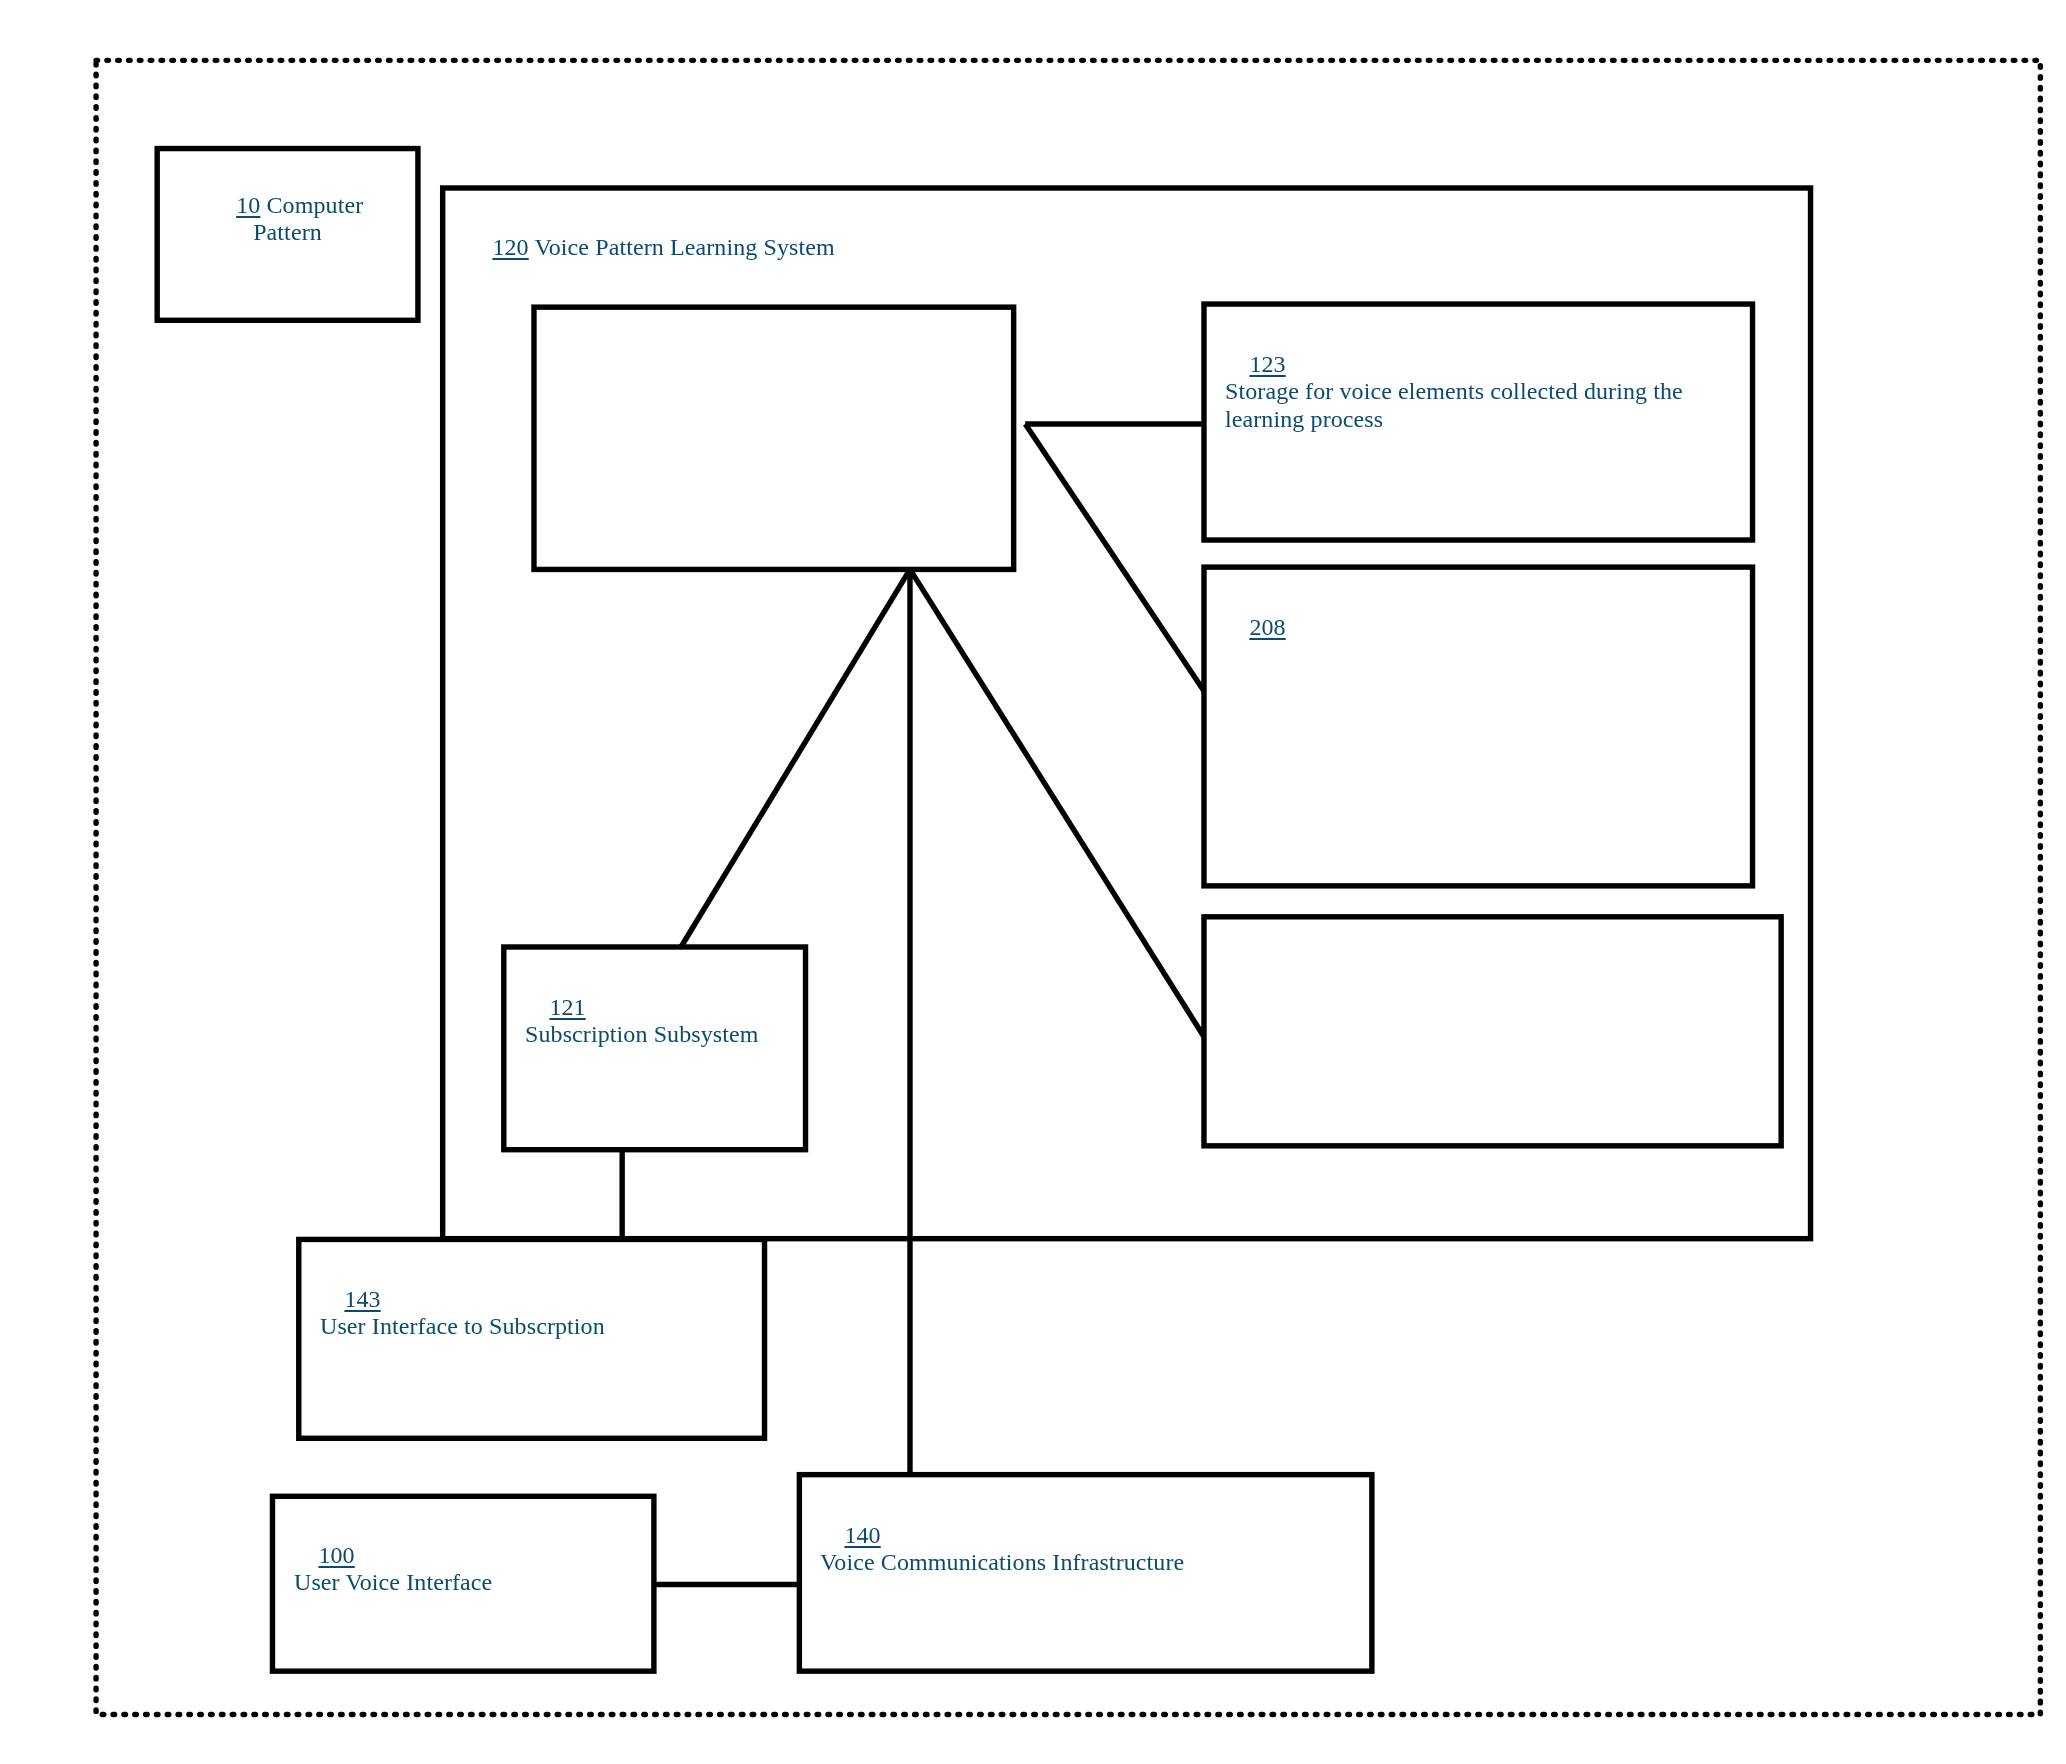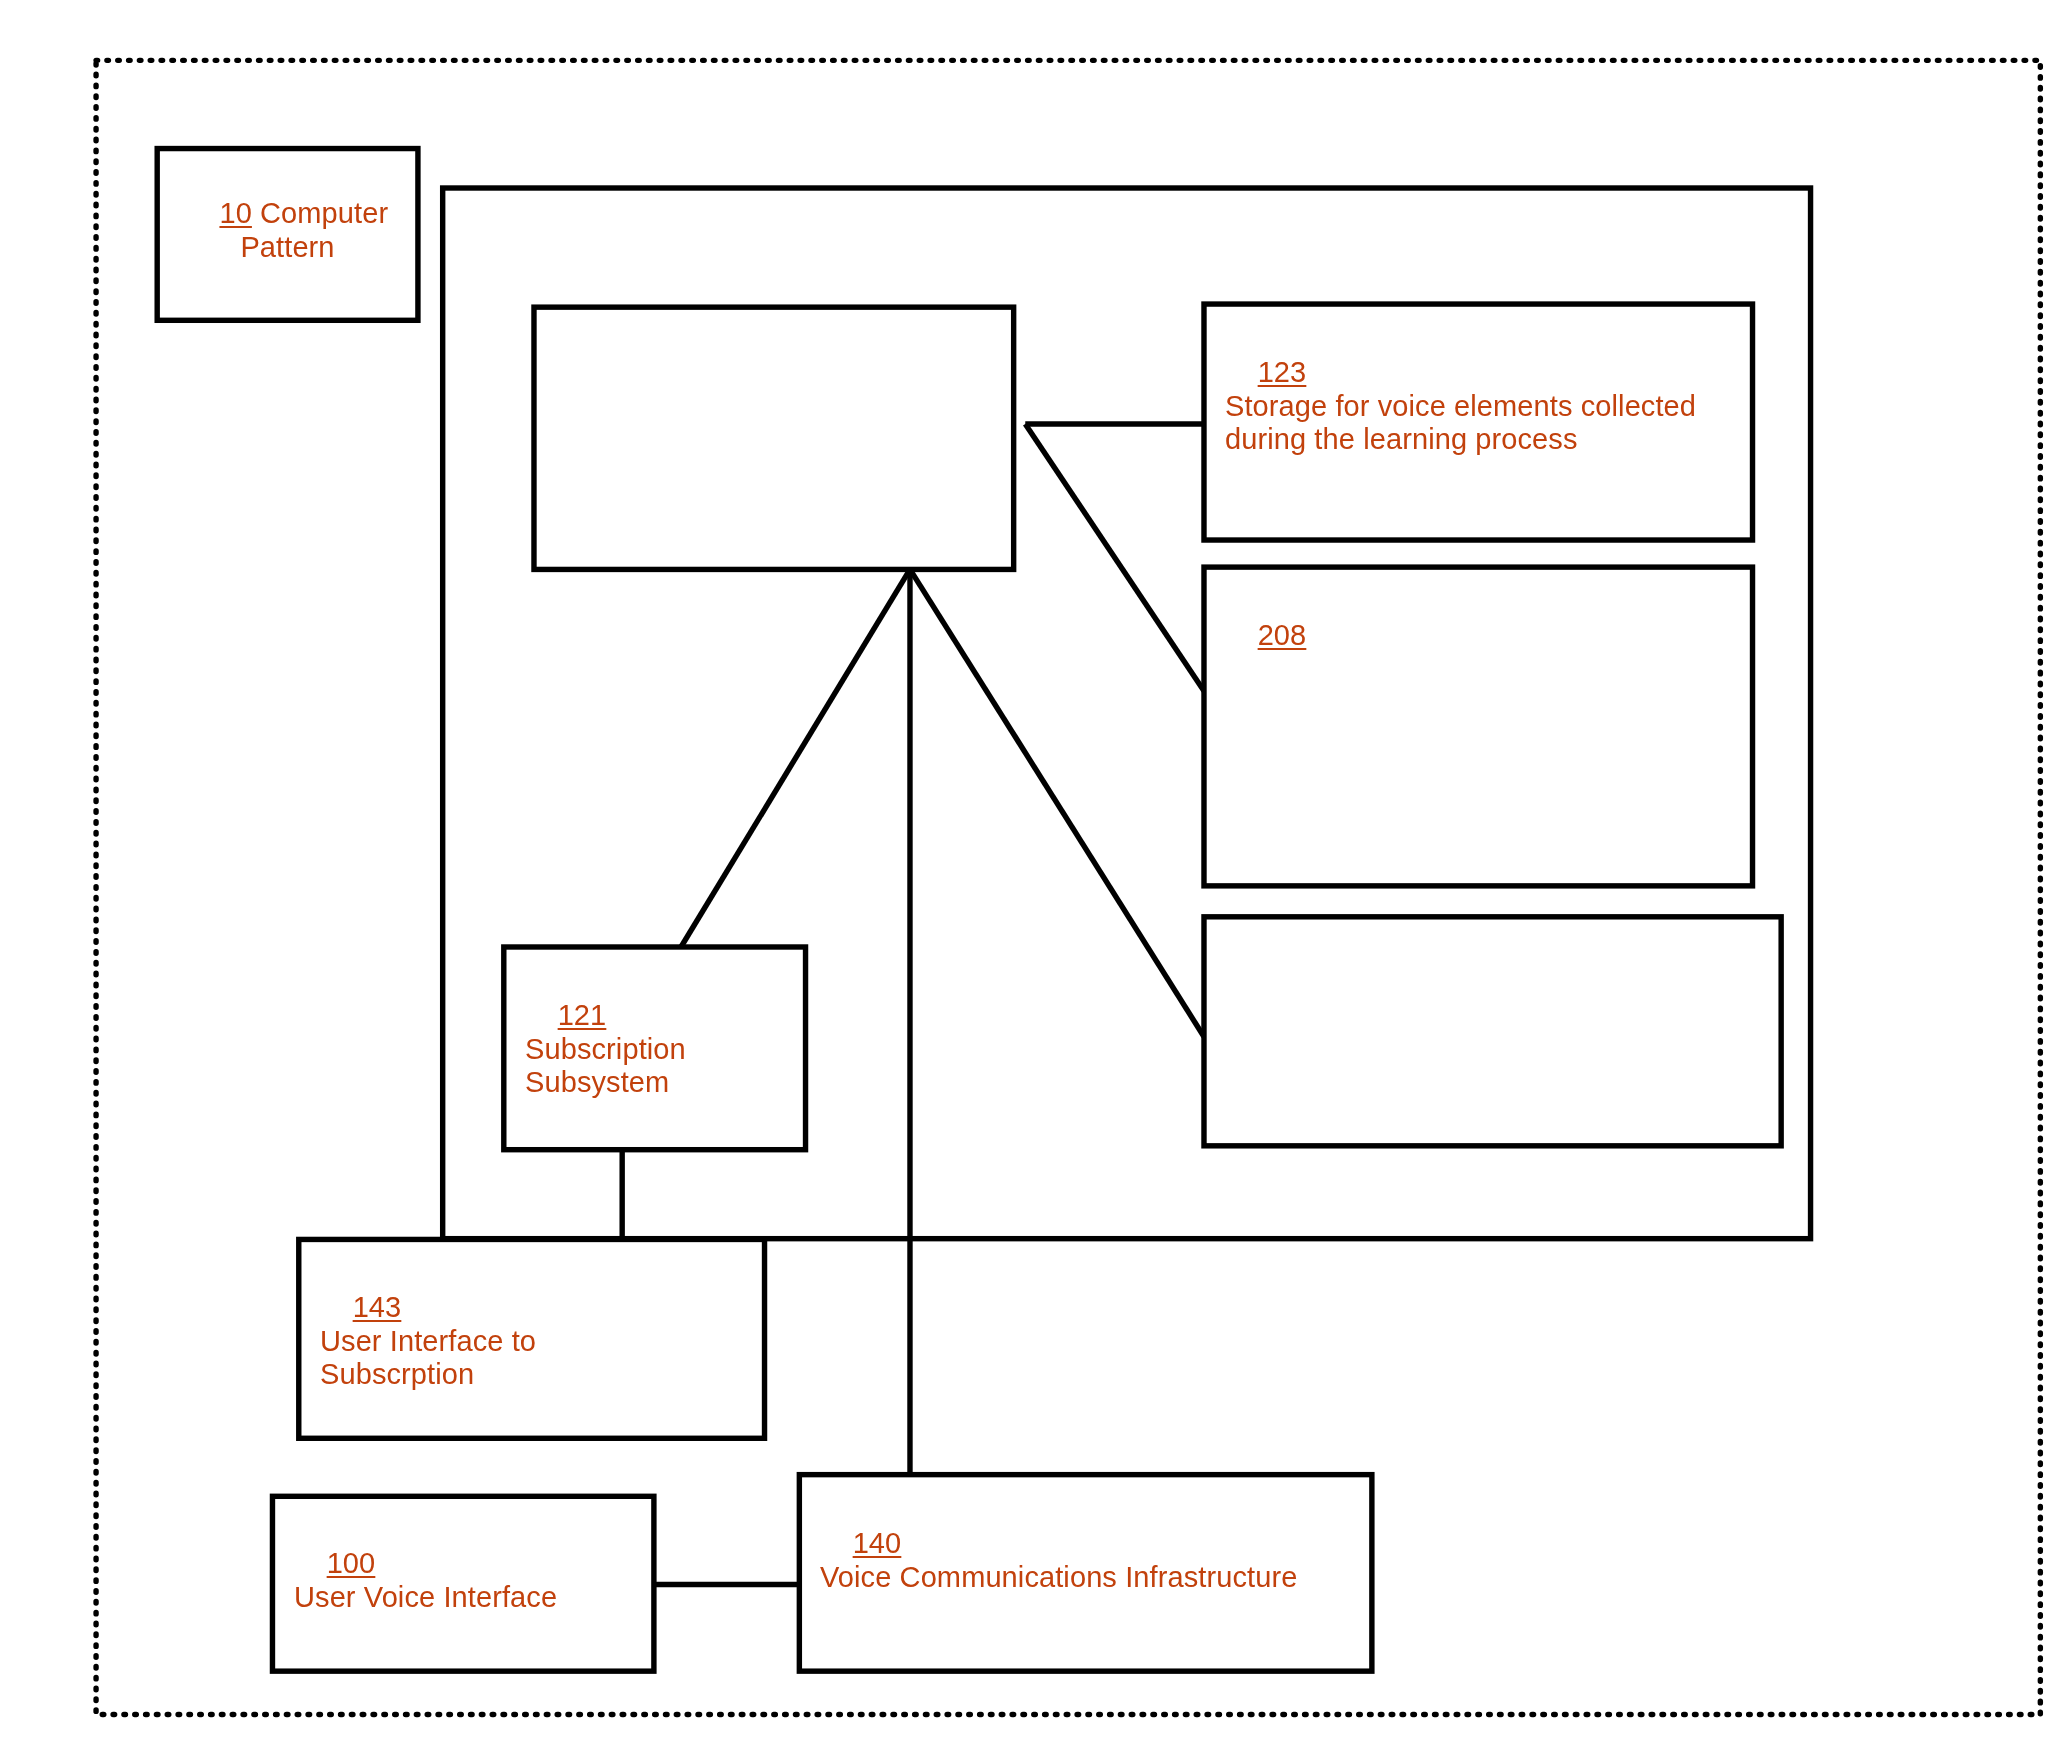--- a/index.html
+++ b/index.html
@@ -23,23 +23,23 @@
     position: absolute;
     left: 0;
     top: 0;
     width: 2066px;
     height: 1764px;
     display: block;
   }
   .box-label {
     position: absolute;
     box-sizing: border-box;
-    color: #c2410c;
-    font-family: Liberation Sans, sans-serif;
-    font-size: 29px;
+    color: #0c4a6e;
+    font-family: Liberation Serif, serif;
+    font-size: 24px;
     line-height: 1.15;
     letter-spacing: 0.1px;
     white-space: pre-wrap;
     pointer-events: none;
   }
   .box-label .refnum {
     text-decoration: underline;
     text-underline-offset: 3.1px;
   }
   .label-center {
@@ -94,20 +94,23 @@
     <rect x="352" y="1934" width="493" height="226" fill="#ffffff" stroke="#000000" stroke-width="7"></rect>
 
     <rect x="1033" y="1906" width="740" height="254" fill="#ffffff" stroke="#000000" stroke-width="7"></rect>
 
   </svg>
 
   <div class="box-label label-center" style="left:165px; top:164px; width:245px;">
     <span class="refnum">10</span><span> Computer</span><br><span>Pattern</span>
   </div>
 
+  <div class="box-label label-left" style="left:468px; top:206px; width:929px;">
+    <span class="refnum">120</span><span> Voice Pattern Learning System</span>
+  </div>
 
 
   <div class="box-label label-left" style="left:1225px; top:323px; width:511px;">
     <span class="refnum">123</span><br><span>Storage for voice elements collected during the learning process</span>
   </div>
 
   <div class="box-label label-left" style="left:1225px; top:586px; width:526px;">
     <span class="refnum">208</span><br>
   </div>
 

